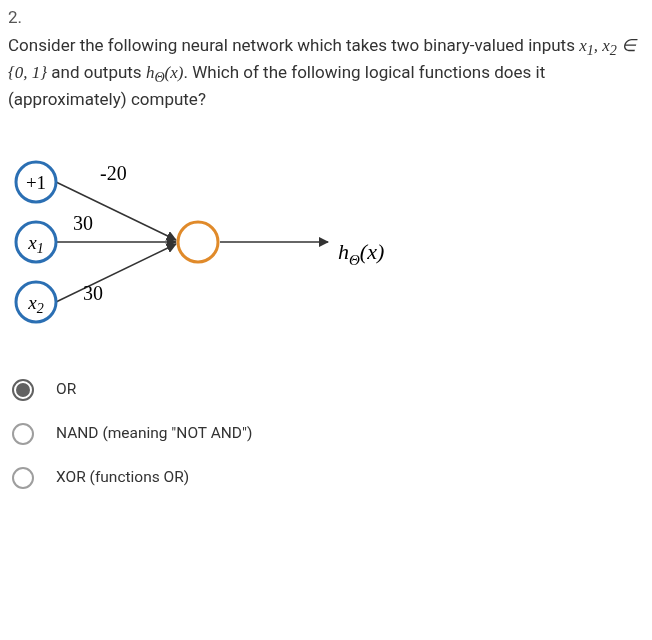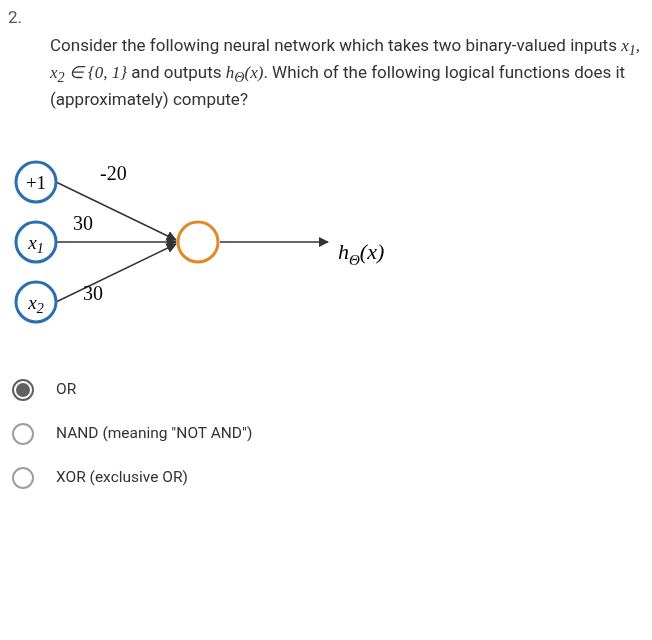--- a/index.html
+++ b/index.html
@@ -10,21 +10,20 @@
     width: 636px;
     font-size: 17px;
     line-height: 1.4;
   }
   .qnum {
     color: #555;
     margin-bottom: 4px;
   }
   .stem {
     margin-bottom: 40px;
-    margin-left: 42px;
   }
   .math-var { font-style: italic; font-family: Georgia, "Times New Roman", serif; }
   .diagram { margin: 10px 0 40px 0; }
   .options { margin-top: 30px; }
   .opt {
     display: flex;
     align-items: center;
     margin: 14px 0 22px 4px;
     font-size: 15.5px;
     cursor: pointer;
@@ -102,15 +101,15 @@
         <span class="radio-inner"></span>
       </span>
     <span>OR</span>
   </div>
   <div class="opt">
     <span class="radio"></span>
     <span>NAND (meaning "NOT AND")</span>
   </div>
   <div class="opt">
     <span class="radio"></span>
-    <span>XOR (exclusive OR)</span>
+    <span>XOR (functions OR)</span>
   </div>
 </div>
 
 </body></html>

